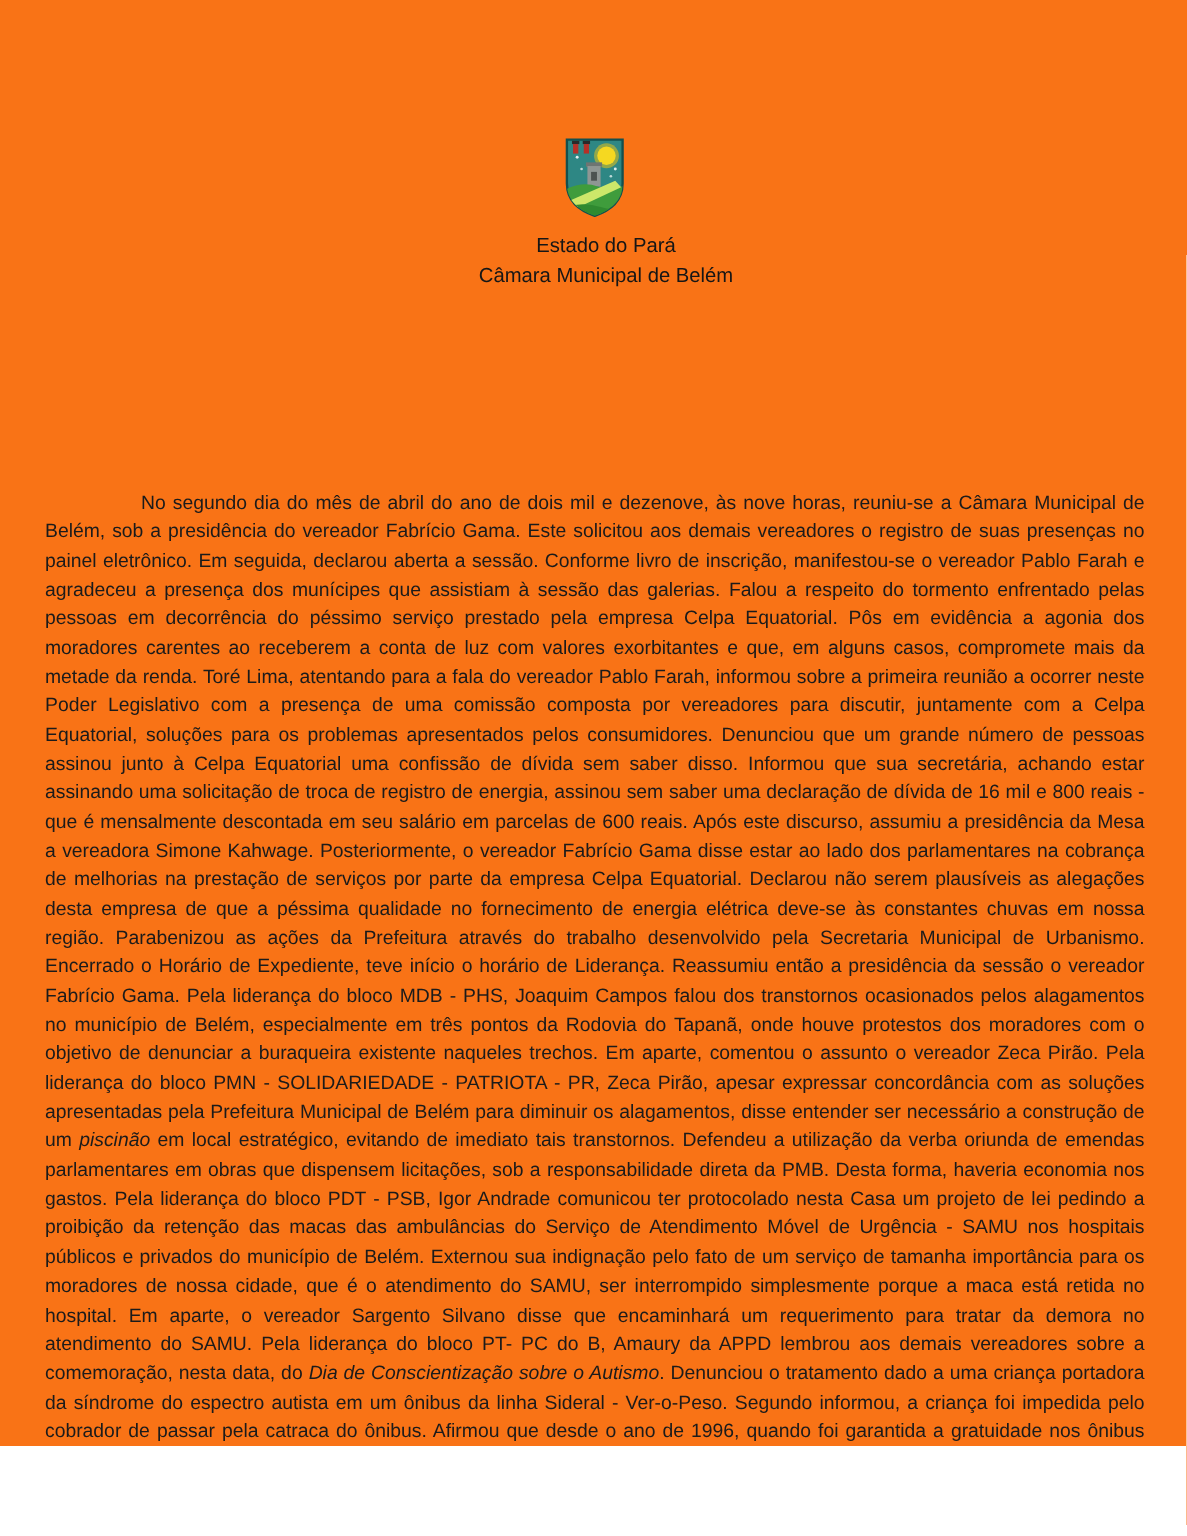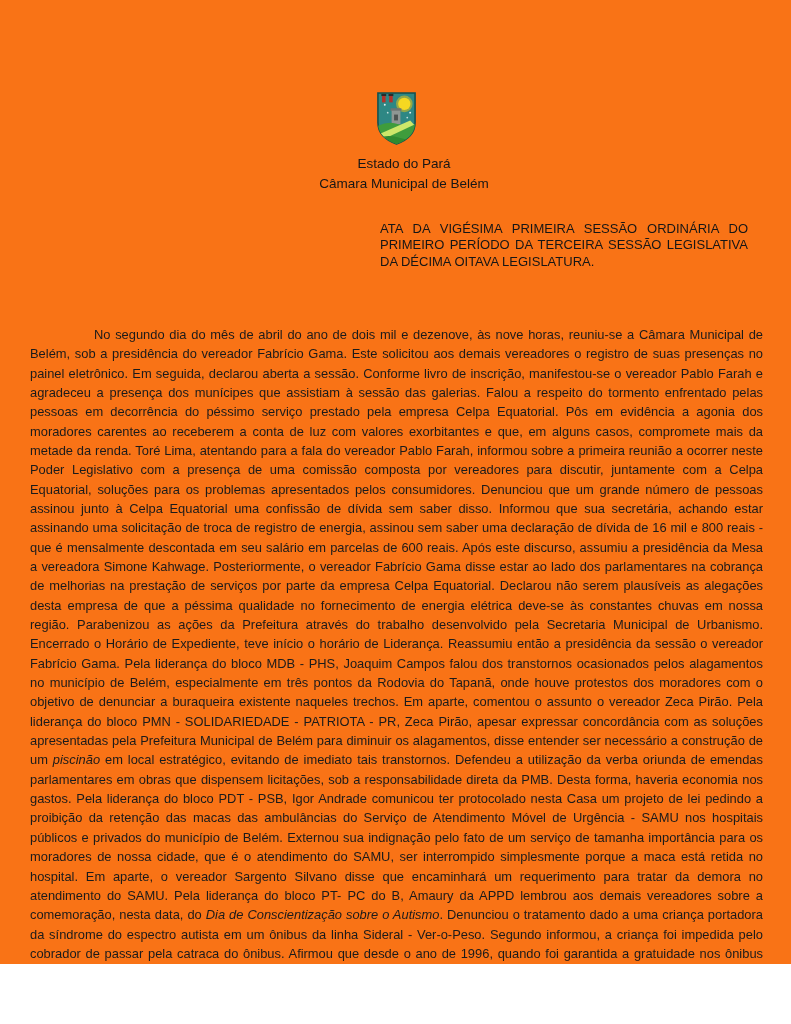--- a/index.html
+++ b/index.html
@@ -81,17 +81,16 @@
       <circle cx="36" cy="22" r="1" fill="#ffffff" opacity="0.85"></circle>
       <circle cx="13" cy="22" r="0.9" fill="#ffffff" opacity="0.7"></circle>
       <circle cx="33" cy="27" r="0.9" fill="#ffffff" opacity="0.7"></circle>
     </g>
   </svg>
 
   <div class="center-line state-title">Estado do Pará</div>
 
   <div class="center-line institution-title">Câmara Municipal de Belém</div>
 
-  <div class="session-heading">ATA DA VIGÉSIMA PRIMEIRA SESSÃO ORDINÁRIA DO PRIMEIRO PERÍODO DA TERCEIRA SESSÃO LEGISLATIVA DA DÉCIMA OITAVA LEGISLATURA.</div>
 
   <p class="body-paragraph"><span>No segundo dia do mês de abril do ano de dois mil e dezenove, às nove horas, reuniu-se a Câmara Municipal de Belém, sob a presidência do vereador Fabrício Gama. Este solicitou aos demais vereadores o registro de suas presenças no painel eletrônico. Em seguida, declarou aberta a sessão. Conforme livro de inscrição, manifestou-se o vereador Pablo Farah e agradeceu a presença dos munícipes que assistiam à sessão das galerias. Falou a respeito do tormento enfrentado pelas pessoas em decorrência do péssimo serviço prestado pela empresa Celpa Equatorial. Pôs em evidência a agonia dos moradores carentes ao receberem a conta de luz com valores exorbitantes e que, em alguns casos, compromete mais da metade da renda. Toré Lima, atentando para a fala do vereador Pablo Farah, informou sobre a primeira reunião a ocorrer neste Poder Legislativo com a presença de uma comissão composta por vereadores para discutir, juntamente com a Celpa Equatorial, soluções para os problemas apresentados pelos consumidores. Denunciou que um grande número de pessoas assinou junto à Celpa Equatorial uma confissão de dívida sem saber disso. Informou que sua secretária, achando estar assinando uma solicitação de troca de registro de energia, assinou sem saber uma declaração de dívida de 16 mil e 800 reais - que é mensalmente descontada em seu salário em parcelas de 600 reais. Após este discurso, assumiu a presidência da Mesa a vereadora Simone Kahwage. Posteriormente, o vereador Fabrício Gama disse estar ao lado dos parlamentares na cobrança de melhorias na prestação de serviços por parte da empresa Celpa Equatorial. Declarou não serem plausíveis as alegações desta empresa de que a péssima qualidade no fornecimento de energia elétrica deve-se às constantes chuvas em nossa região. Parabenizou as ações da Prefeitura através do trabalho desenvolvido pela Secretaria Municipal de Urbanismo. Encerrado o Horário de Expediente, teve início o horário de Liderança. Reassumiu então a presidência da sessão o vereador Fabrício Gama. Pela liderança do bloco MDB - PHS, Joaquim Campos falou dos transtornos ocasionados pelos alagamentos no município de Belém, especialmente em três pontos da Rodovia do Tapanã, onde houve protestos dos moradores com o objetivo de denunciar a buraqueira existente naqueles trechos. Em aparte, comentou o assunto o vereador Zeca Pirão. Pela liderança do bloco PMN - SOLIDARIEDADE - PATRIOTA - PR, Zeca Pirão, apesar expressar concordância com as soluções apresentadas pela Prefeitura Municipal de Belém para diminuir os alagamentos, disse entender ser necessário a construção de um </span><span class="italic">piscinão</span><span> em local estratégico, evitando de imediato tais transtornos. Defendeu a utilização da verba oriunda de emendas parlamentares em obras que dispensem licitações, sob a responsabilidade direta da PMB. Desta forma, haveria economia nos gastos. Pela liderança do bloco PDT - PSB, Igor Andrade comunicou ter protocolado nesta Casa um projeto de lei pedindo a proibição da retenção das macas das ambulâncias do Serviço de Atendimento Móvel de Urgência - SAMU nos hospitais públicos e privados do município de Belém. Externou sua indignação pelo fato de um serviço de tamanha importância para os moradores de nossa cidade, que é o atendimento do SAMU, ser interrompido simplesmente porque a maca está retida no hospital. Em aparte, o vereador Sargento Silvano disse que encaminhará um requerimento para tratar da demora no atendimento do SAMU. Pela liderança do bloco PT- PC do B, Amaury da APPD lembrou aos demais vereadores sobre a comemoração, nesta data, do </span><span class="italic">Dia de Conscientização sobre o Autismo</span><span>. Denunciou o tratamento dado a uma criança portadora da síndrome do espectro autista em um ônibus da linha Sideral - Ver-o-Peso. Segundo informou, a criança foi impedida pelo cobrador de passar pela catraca do ônibus. Afirmou que desde o ano de 1996, quando foi garantida a gratuidade nos ônibus para pessoas com deficiência, vem sendo realizados debates para conscientizar a sociedade.</span></p>
 
 </div>
 
 </body></html>

